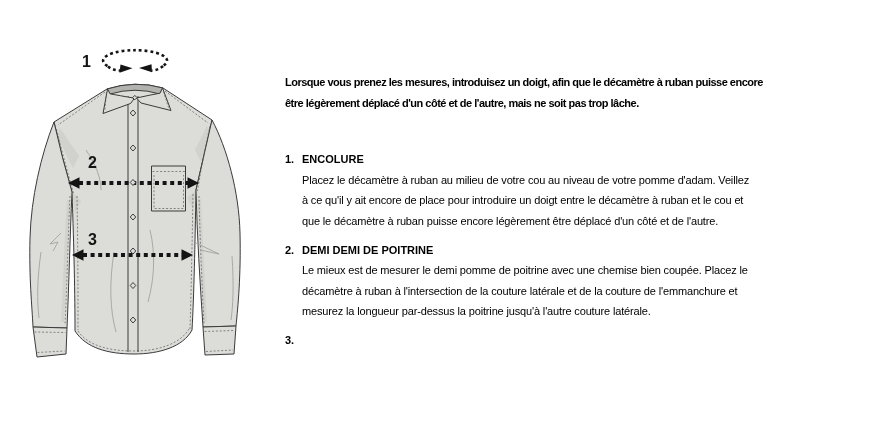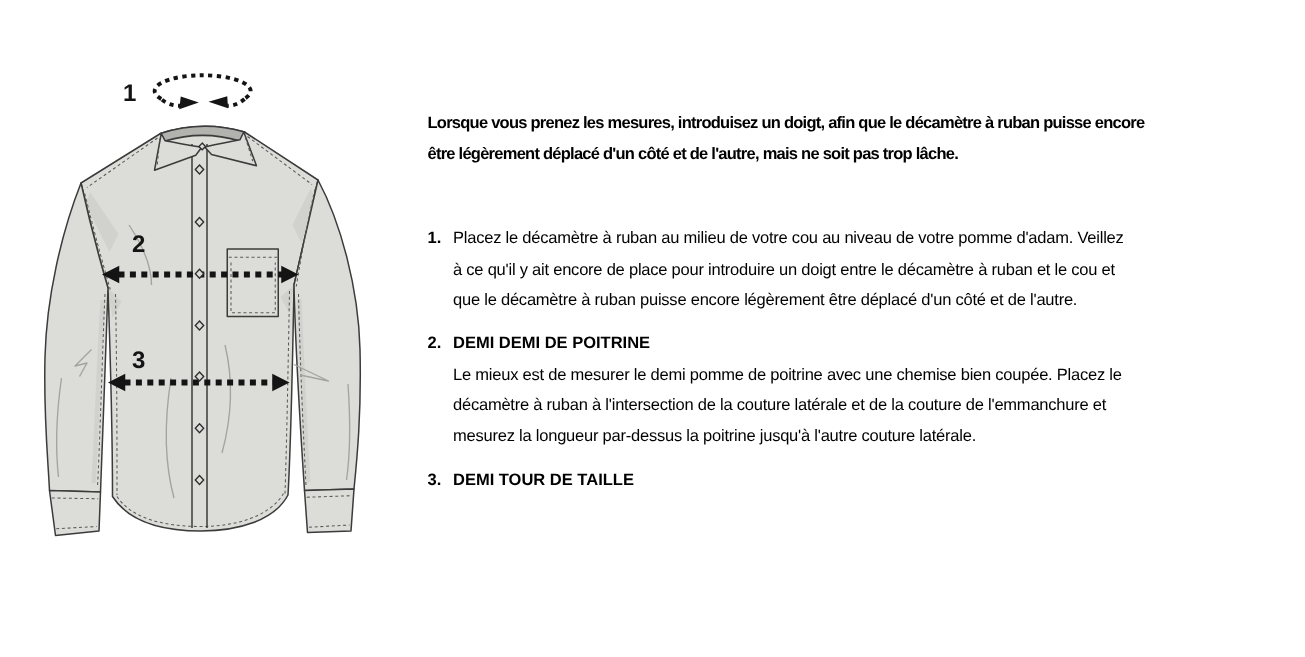--- a/index.html
+++ b/index.html
@@ -152,39 +152,39 @@
 
   <div class="text-col">
     <p class="intro">Lorsque vous prenez les mesures, introduisez un doigt, afin que le décamètre à ruban puisse encore
 être légèrement déplacé d'un côté et de l'autre, mais ne soit pas trop lâche.</p>
 
     <div class="sections">
 
       <div class="section">
         <span class="num">1.</span>
         <div class="sec-content">
+          <div class="sec-title">ENCOLURE</div>
           <p class="sec-body">Placez le décamètre à ruban au milieu de votre cou au niveau de votre pomme d'adam. Veillez
 à ce qu'il y ait encore de place pour introduire un doigt entre le décamètre à ruban et le cou et
 que le décamètre à ruban puisse encore légèrement être déplacé d'un côté et de l'autre.</p>
         </div>
       </div>
 
       <div class="section">
         <span class="num">2.</span>
         <div class="sec-content">
           <div class="sec-title">DEMI DEMI DE POITRINE</div>
           <p class="sec-body">Le mieux est de mesurer le demi pomme de poitrine avec une chemise bien coupée. Placez le
 décamètre à ruban à l'intersection de la couture latérale et de la couture de l'emmanchure et
 mesurez la longueur par-dessus la poitrine jusqu'à l'autre couture latérale.</p>
         </div>
       </div>
 
       <div class="section">
         <span class="num">3.</span>
         <div class="sec-content">
-          <div class="sec-title">DEMI TOUR DE TAILLE</div>
         </div>
       </div>
 
     </div>
   </div>
 
 </div>
 
 </body></html>

